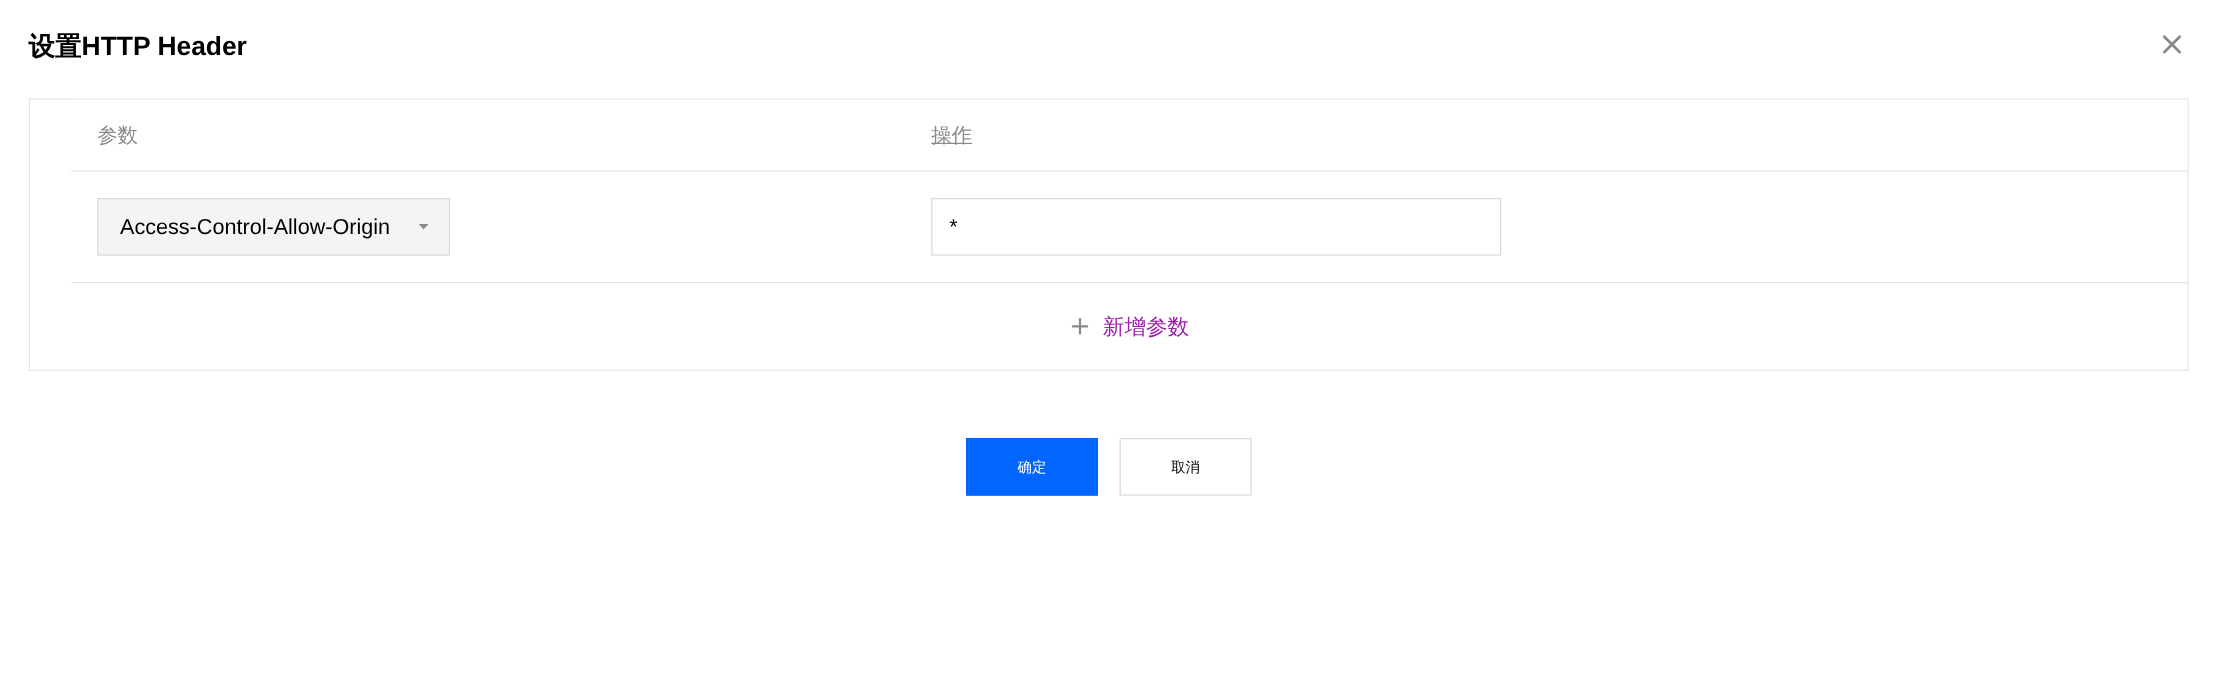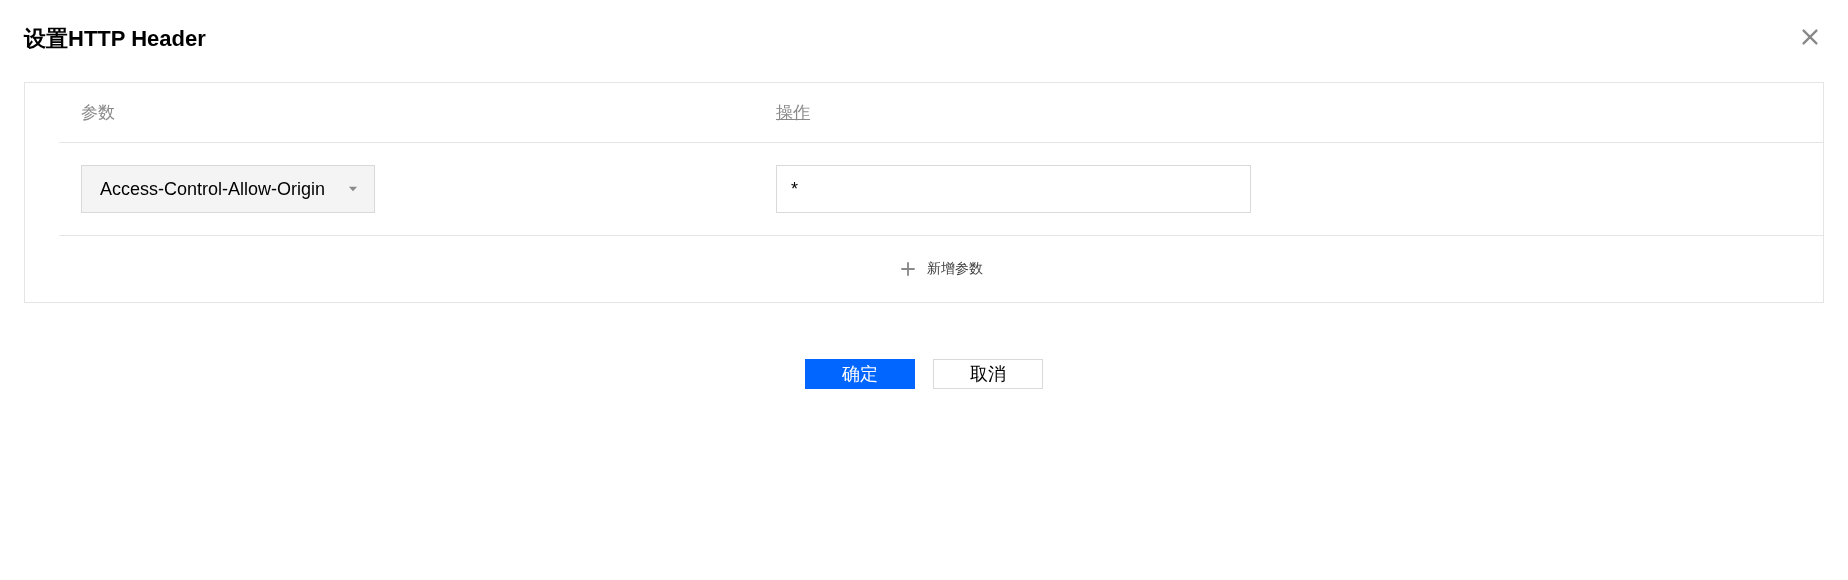--- a/index.html
+++ b/index.html
@@ -101,41 +101,41 @@
       outline: none;
       font-family: inherit;
     }
     .add-row-cell {
       display: flex;
       align-items: center;
       justify-content: center;
       gap: 10px;
       padding: 24px 22px;
       cursor: pointer;
-      color: #404040;
-      font-size: 14px;
+      color: #a21caf;
+      font-size: 18px;
     }
     .add-row-cell .plus {
       color: #8a8a8a;
       display: flex;
     }
     .add-row-cell .plus svg {
       width: 18px;
       height: 18px;
     }
     .footer {
       display: flex;
       justify-content: center;
       gap: 18px;
       margin-top: 56px;
     }
     .btn {
       min-width: 110px;
-      height: 30px;
-      font-size: 18px;
+      height: 48px;
+      font-size: 12px;
       display: inline-flex;
       align-items: center;
       justify-content: center;
       cursor: pointer;
       border: 1px solid transparent;
       font-family: Liberation Mono, monospace;
     }
     .btn-primary {
       background: #0066ff;
       color: #fff;

